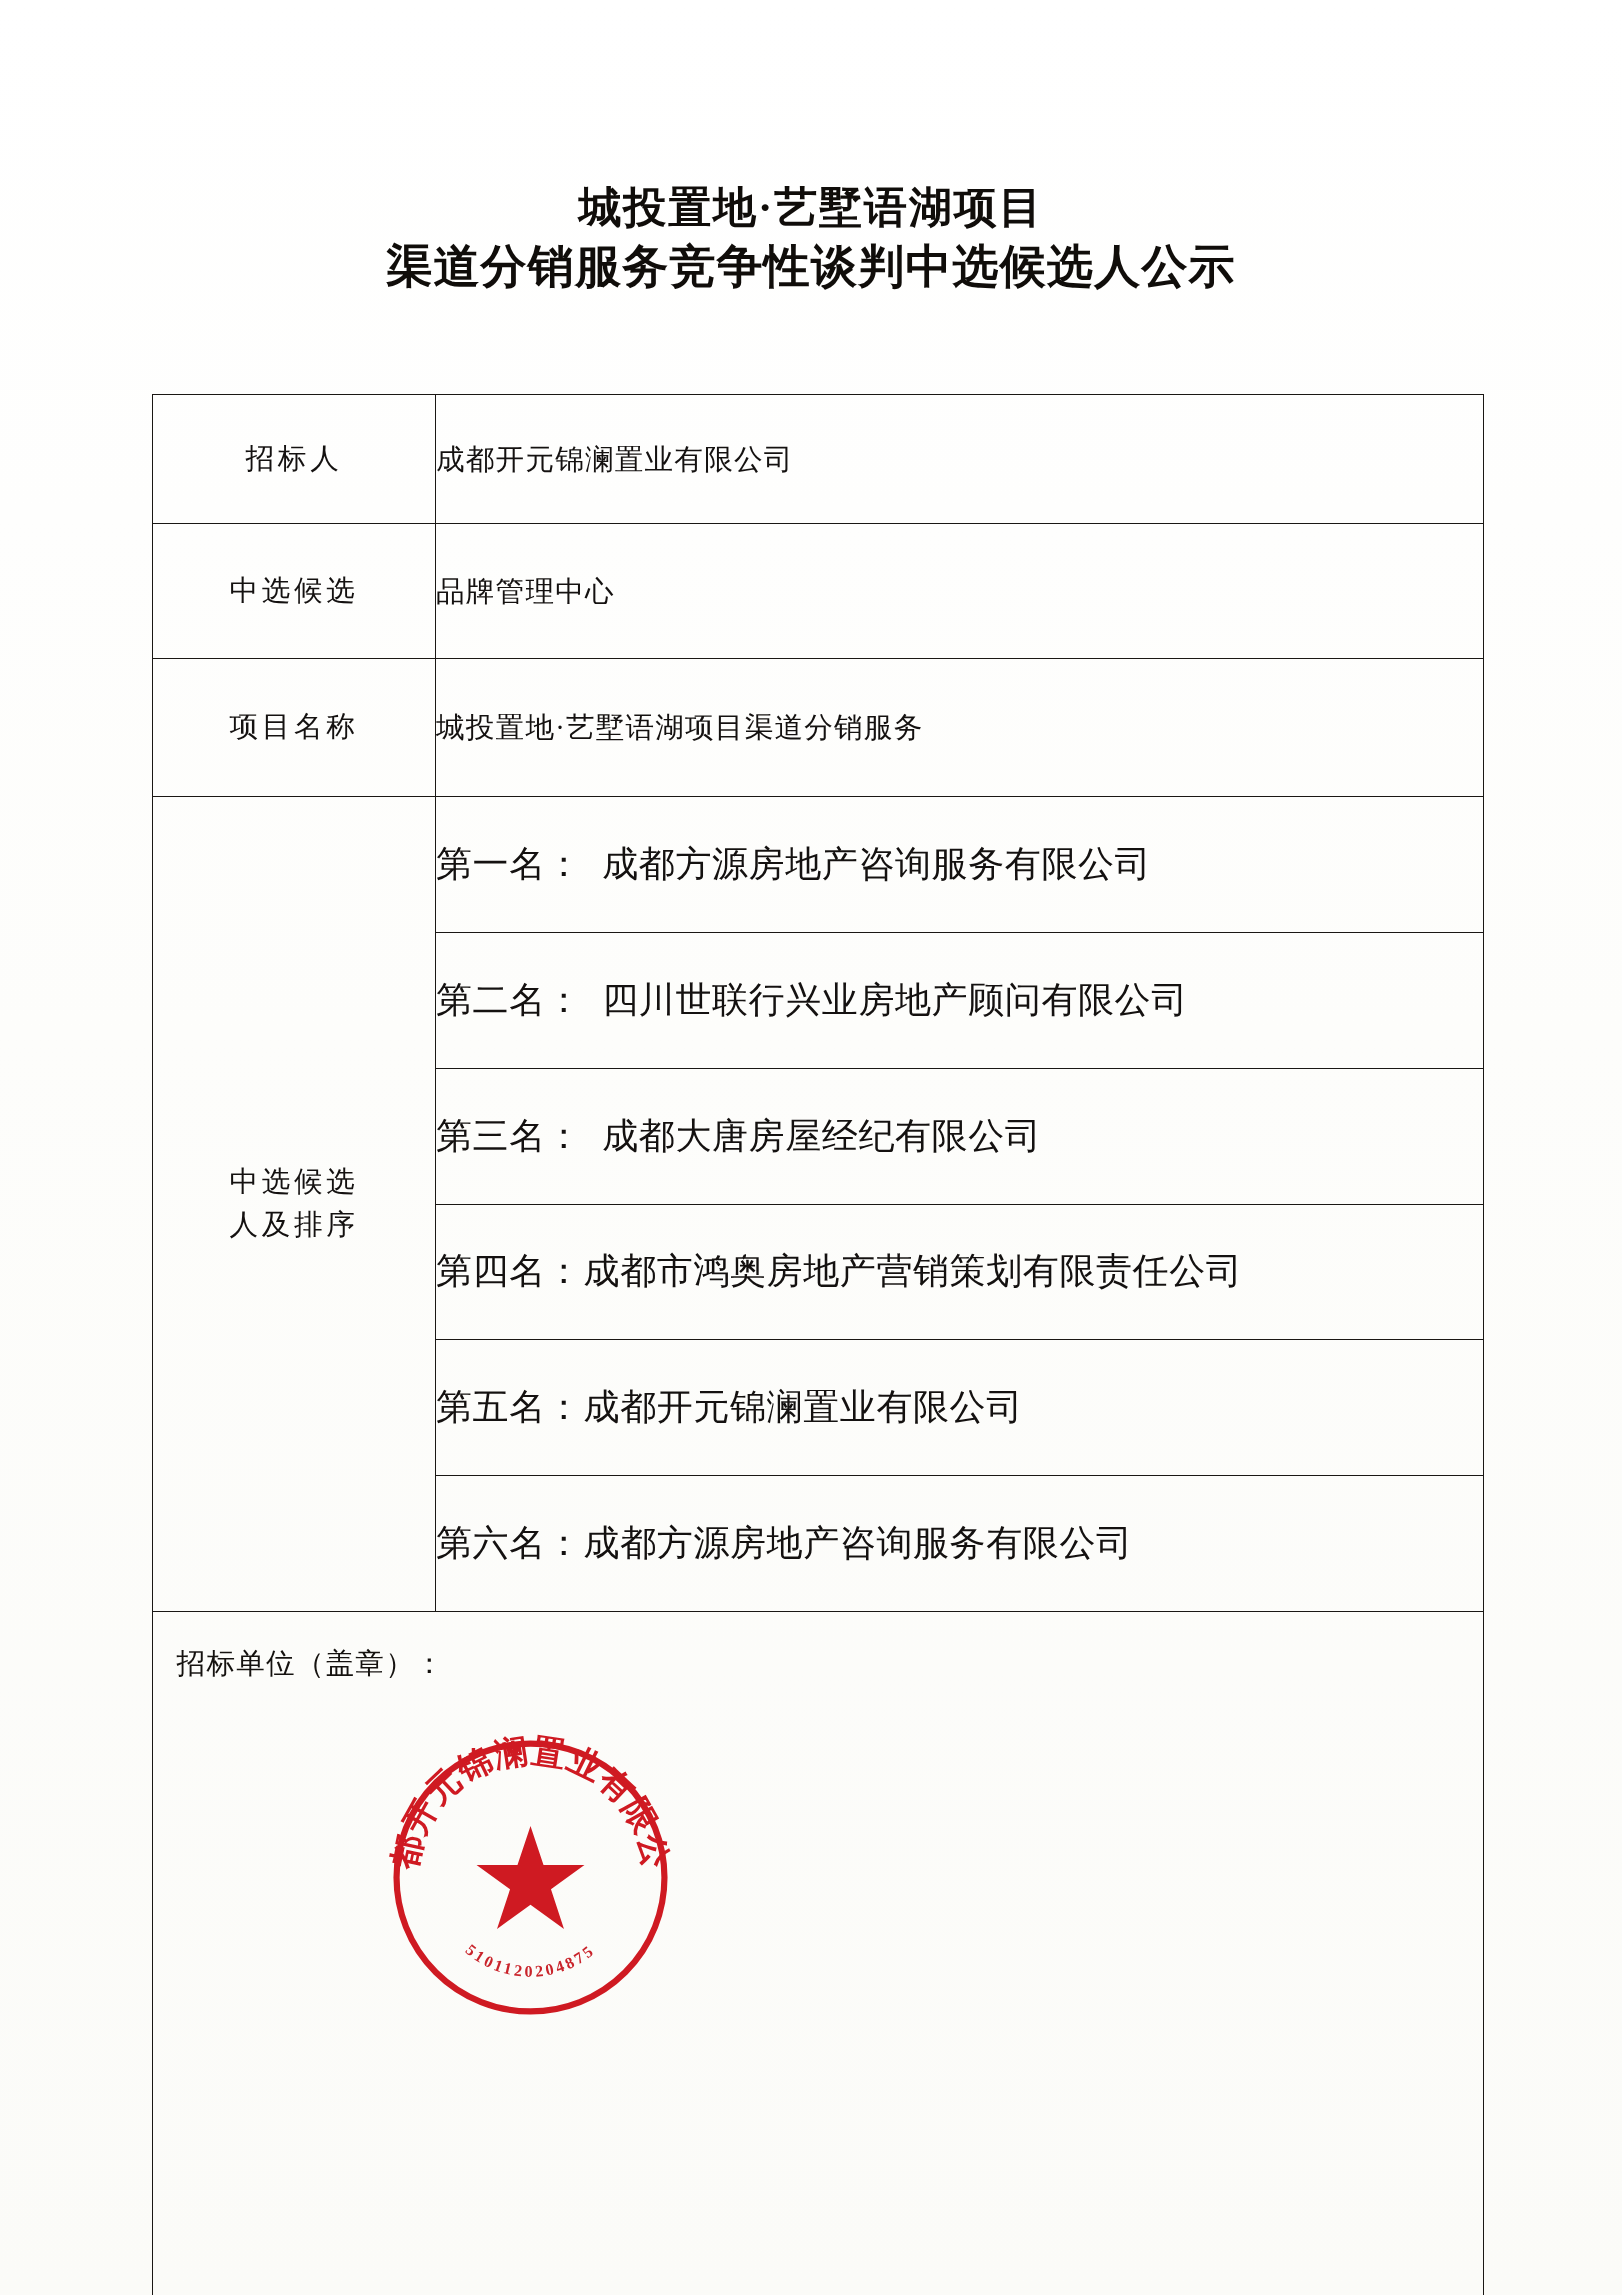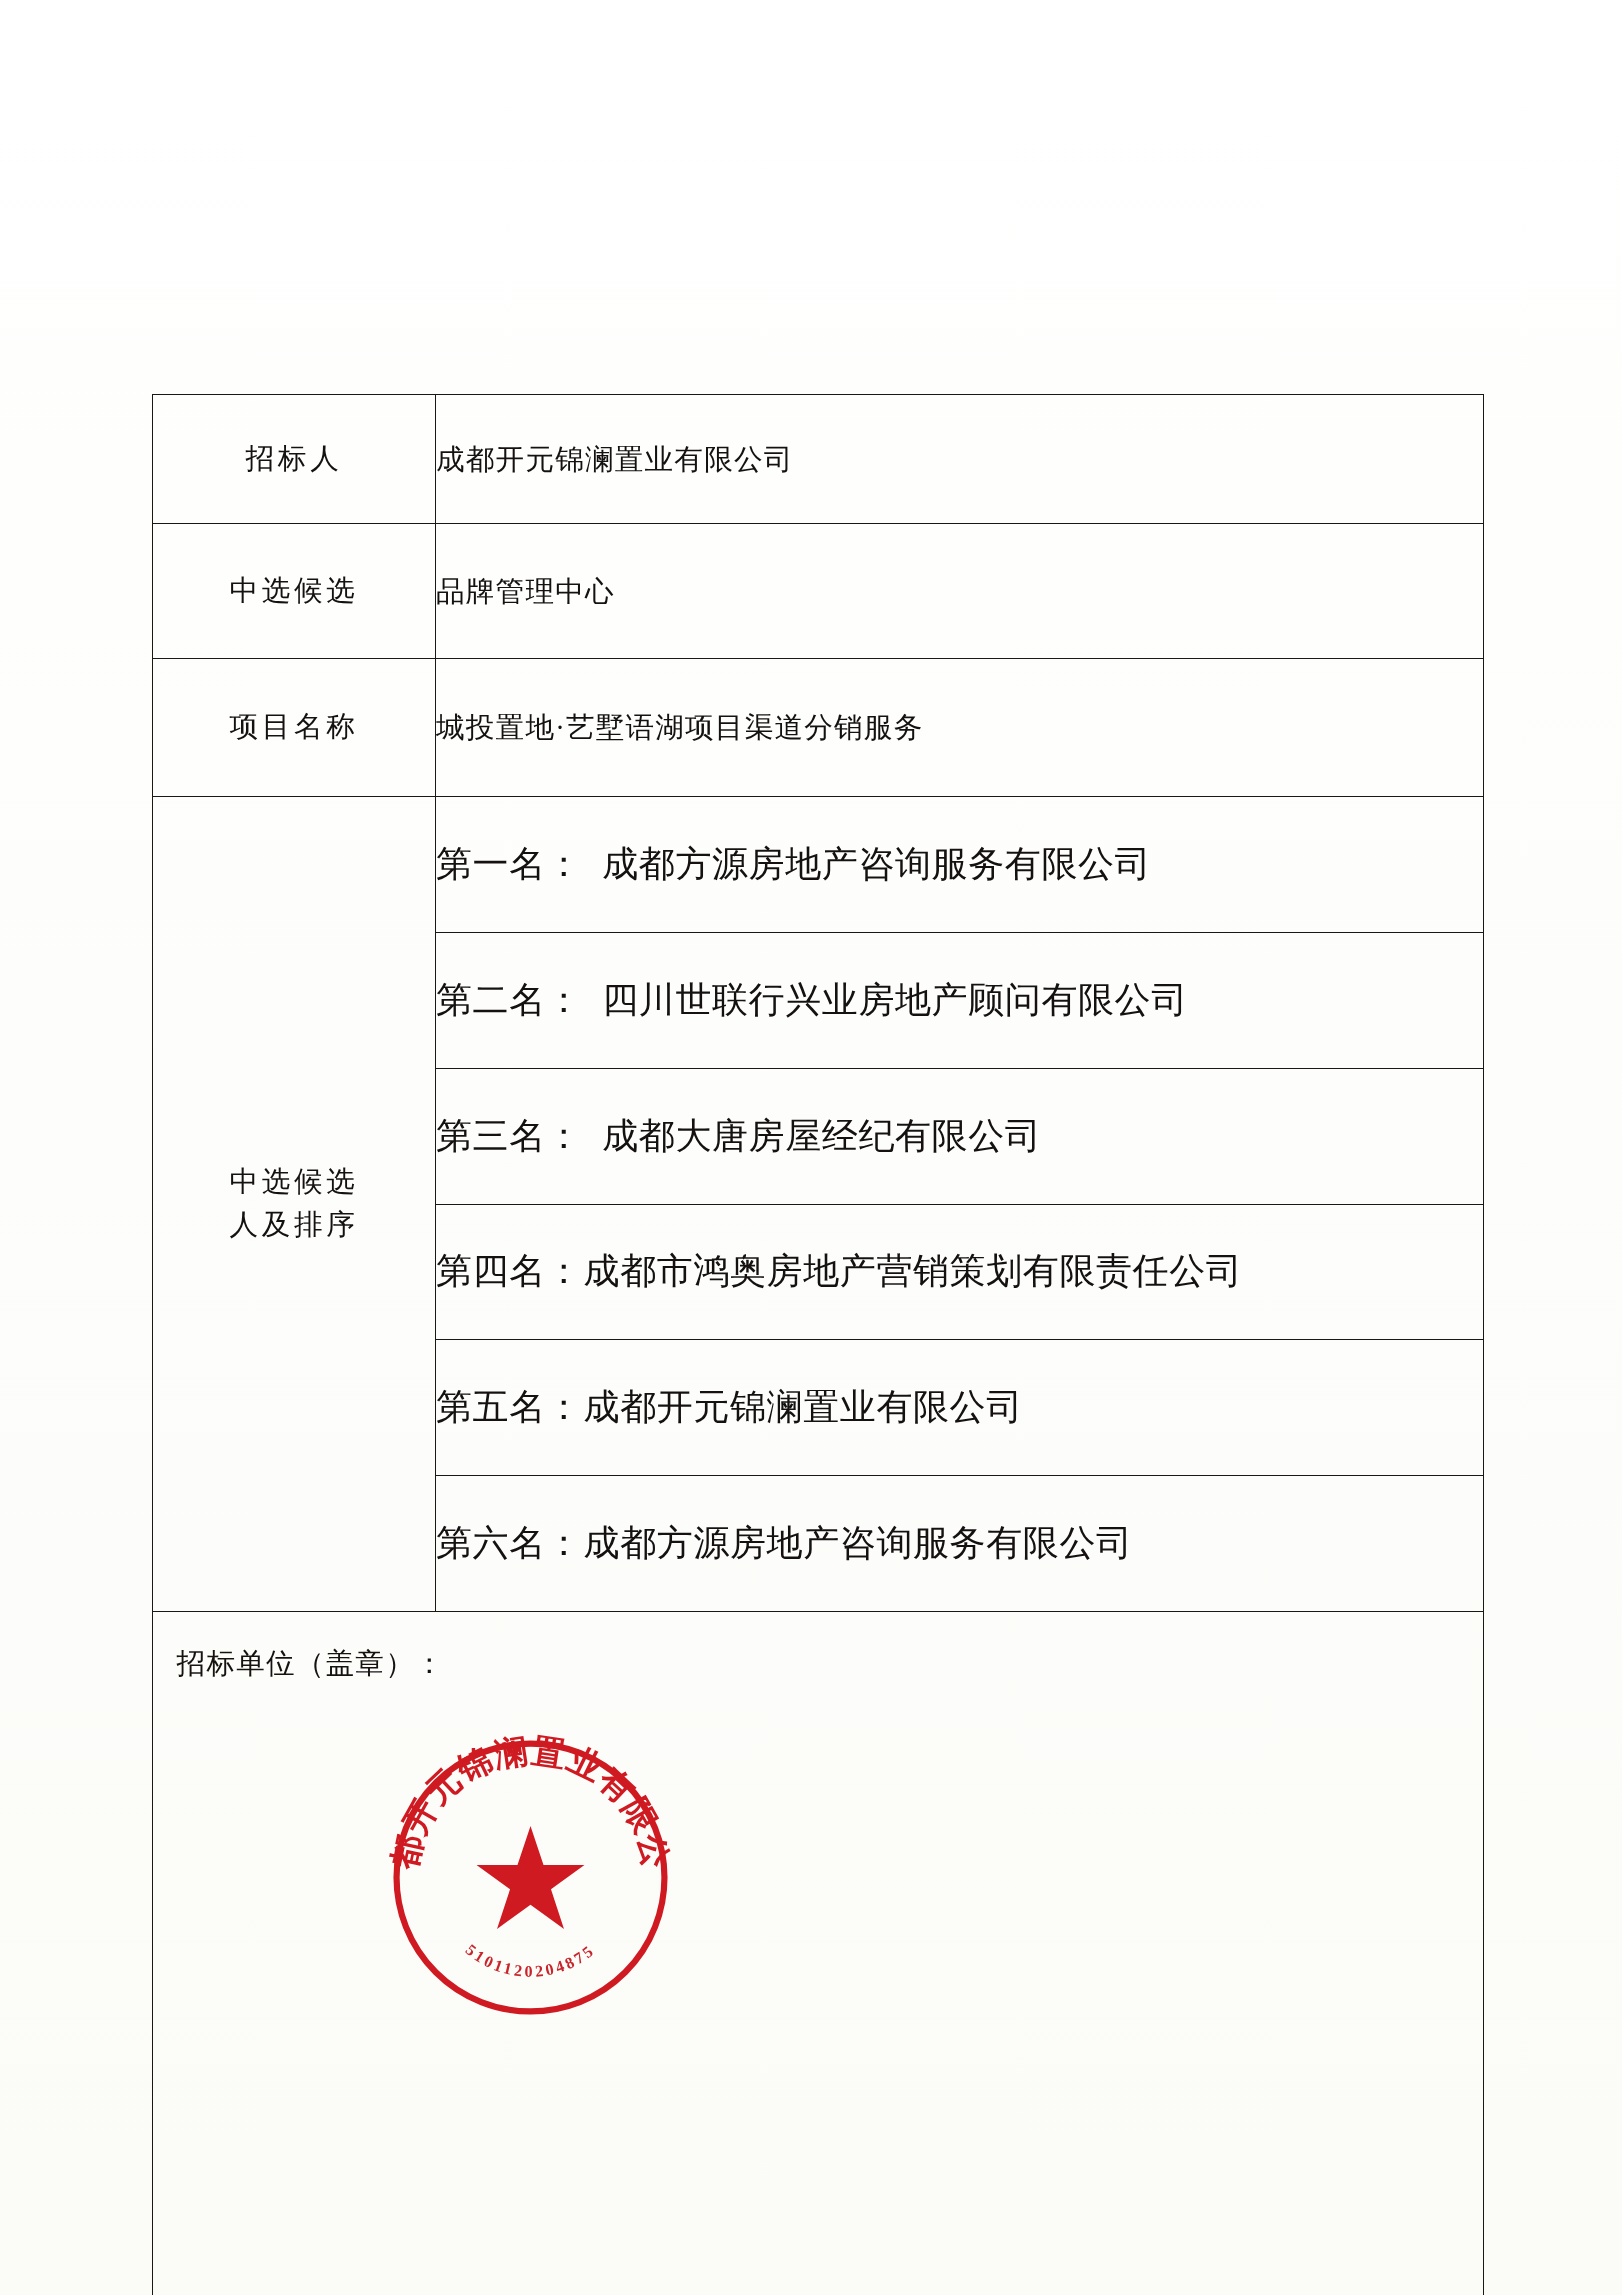--- a/index.html
+++ b/index.html
@@ -136,20 +136,22 @@
   }
   .seal-arc-text { font-size: 54px; letter-spacing: 2px; }
   .seal-num-text { font-size: 26px; letter-spacing: 5px; fill:#c9242b; }
 </style>
 </head>
 <body>
 
 <div class="page">
 
   <div class="doc-title">
+    <span class="line line1">城投置地·艺墅语湖项目</span>
+    <span class="line line2">渠道分销服务竞争性谈判中选候选人公示</span>
   </div>
 
   <div class="table-wrap">
     <table class="main">
       <colgroup>
         <col class="col-label">
         <col>
       </colgroup>
       <tbody>
         <tr style="height:102px">

